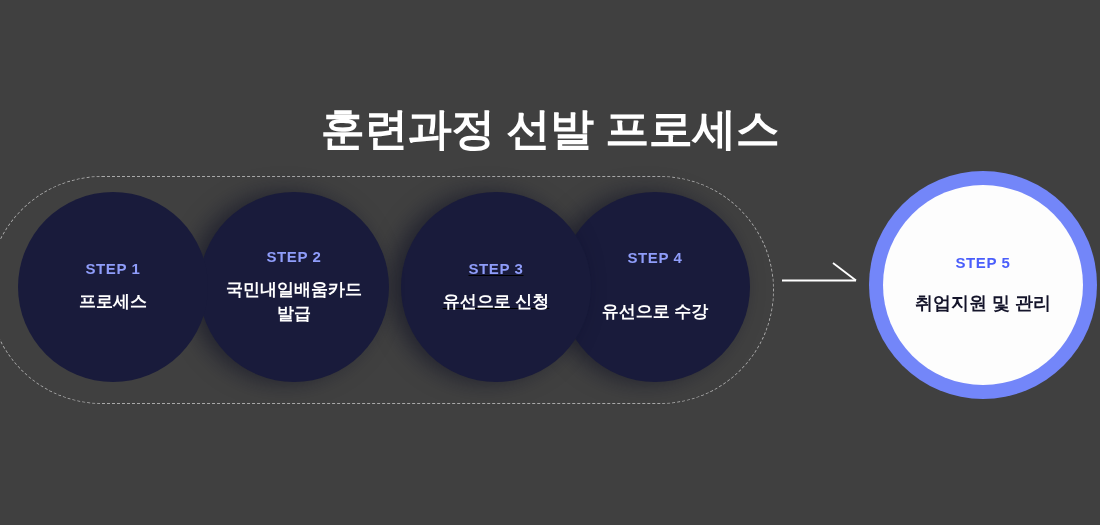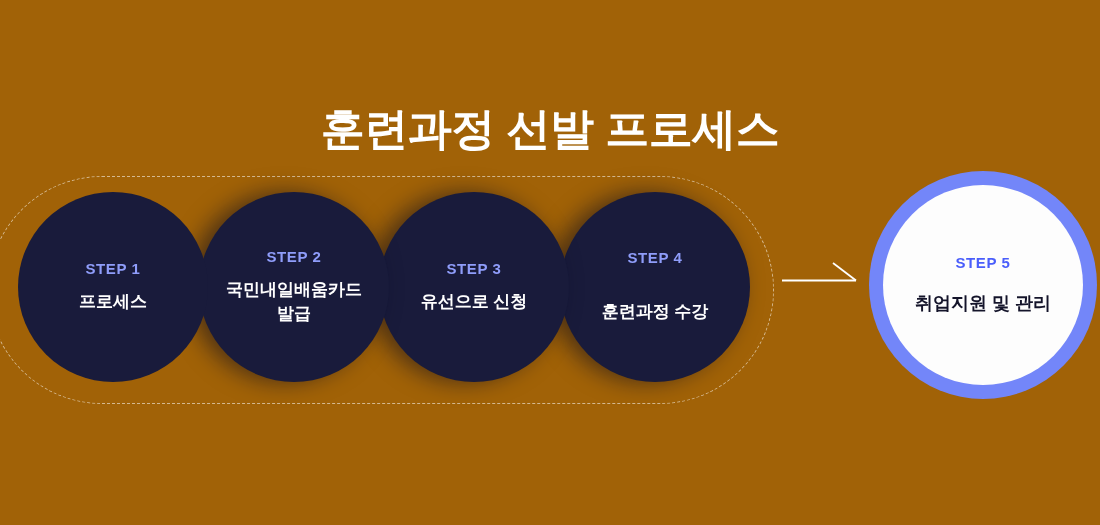--- a/index.html
+++ b/index.html
@@ -11,21 +11,21 @@
     height: 525px;
     overflow: hidden;
     background: #5068fc;
     font-family: "Liberation Sans", "DejaVu Sans", sans-serif;
     -webkit-font-smoothing: antialiased;
   }
   #stage {
     position: relative;
     width: 1100px;
     height: 525px;
-    background: #a16207;
+    background: #404040;
   }
 
   
   .page-title {
     position: absolute;
     left: 0;
     top: 74px;
     width: 1100px;
     text-align: center;
     font-size: 44px;
@@ -74,21 +74,21 @@
     font-weight: 700;
     color: #ffffff;
     text-align: center;
     line-height: 1.42;
     white-space: pre-line;
     padding: 0 10px;
   }
 
   #circle-1 { left: 18px;  top: 192px; z-index: 4; box-shadow: none; }
   #circle-2 { left: 199px; top: 192px; z-index: 3; }
-  #circle-3 { left: 379px; top: 192px; z-index: 2; }
+  #circle-3 { left: 401px; top: 192px; z-index: 2; text-decoration: underline; }
   #circle-4 { left: 560px; top: 192px; z-index: 1; gap: 21px; }
 
   
   .arrow-connector {
     position: absolute;
     left: 778px;
     top: 255px;
     width: 86px;
     height: 40px;
     z-index: 5;
@@ -169,21 +169,21 @@
 발급</span>
   </div>
 
   <div class="step-circle" id="circle-3">
     <span class="step-label">STEP 3</span>
     <span class="step-text">유선으로 신청</span>
   </div>
 
   <div class="step-circle" id="circle-4">
     <span class="step-label">STEP 4</span>
-    <span class="step-text">훈련과정 수강</span>
+    <span class="step-text">유선으로 수강</span>
   </div>
 
   <svg class="arrow-connector" viewBox="0 0 86 40">
     <line x1="4" y1="25.5" x2="78" y2="25.5" stroke="#ffffff" stroke-width="1.8"></line>
     <line x1="55" y1="8" x2="78" y2="25.5" stroke="#ffffff" stroke-width="1.8"></line>
   </svg>
 
   <div class="final-ring">
     <div class="final-circle">
       <span class="step-label">STEP 5</span>

